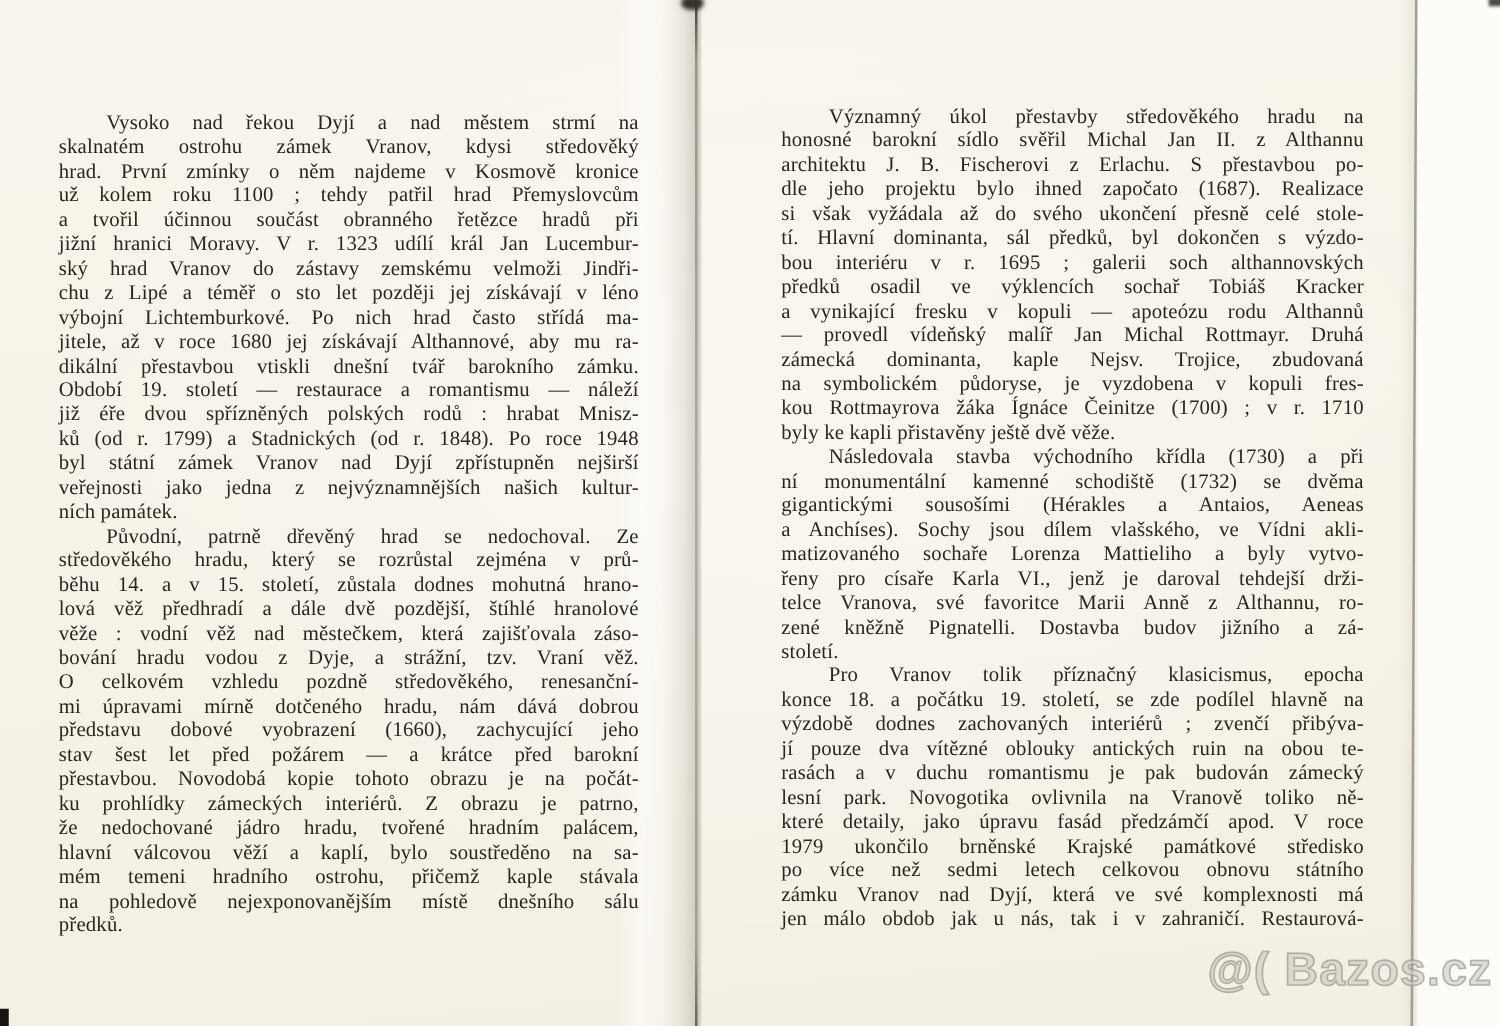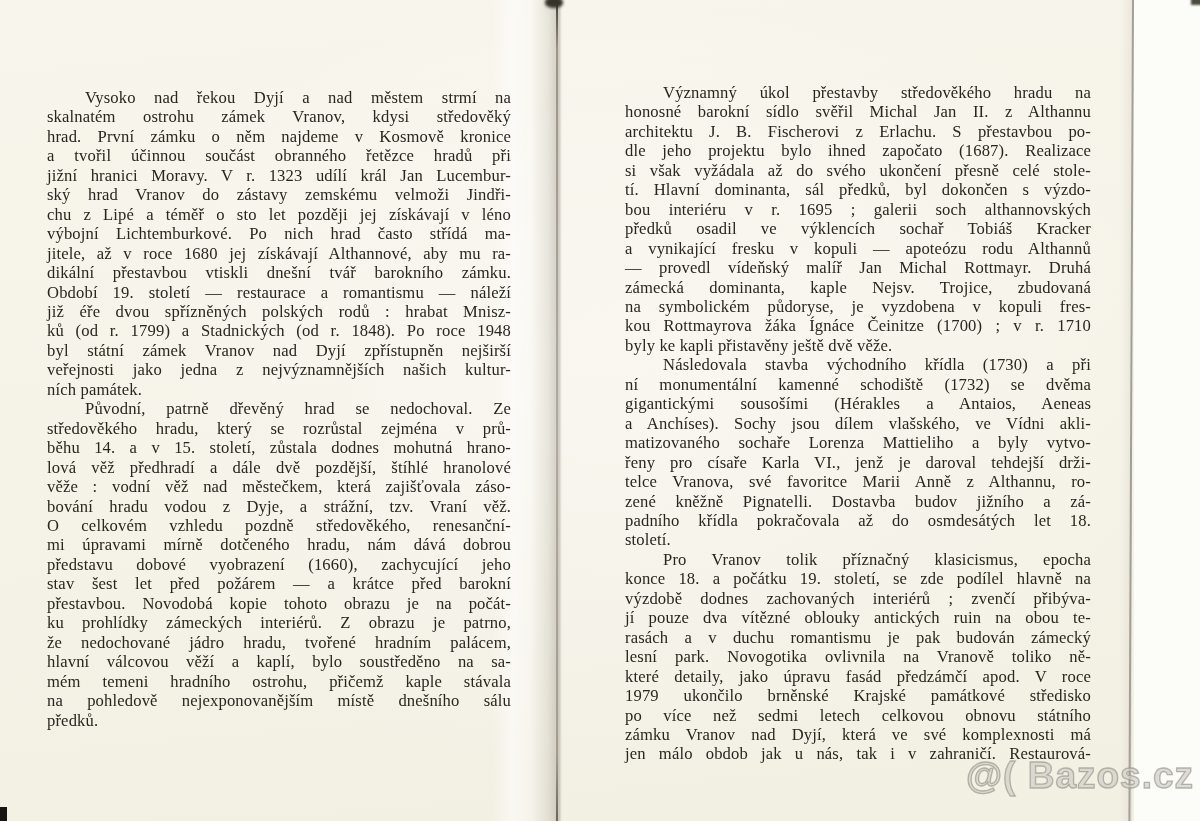--- a/index.html
+++ b/index.html
@@ -82,21 +82,22 @@
 <div class="stage">
   <div class="paper"></div>
   <div class="gutter-shade"></div>
   <div class="gutter-line"></div>
   <div class="gutter-top-notch"></div>
 
   <div class="text-col left">
       <div class="para">
         <div class="line indent">Vysoko nad řekou Dyjí a nad městem strmí na</div>
         <div class="line">skalnatém ostrohu zámek Vranov, kdysi středověký</div>
-        <div class="line">hrad. První zámku o něm najdeme v Kosmově kronice</div>
+        <div class="line">hrad. První zmínky o něm najdeme v Kosmově kronice</div>
+        <div class="line">už kolem roku 1100 ; tehdy patřil hrad Přemyslovcům</div>
         <div class="line">a tvořil účinnou součást obranného řetězce hradů při</div>
         <div class="line">jižní hranici Moravy. V r. 1323 udílí král Jan Lucembur-</div>
         <div class="line">ský hrad Vranov do zástavy zemskému velmoži Jindři-</div>
         <div class="line">chu z Lipé a téměř o sto let později jej získávají v léno</div>
         <div class="line">výbojní Lichtemburkové. Po nich hrad často střídá ma-</div>
         <div class="line">jitele, až v roce 1680 jej získávají Althannové, aby mu ra-</div>
         <div class="line">dikální přestavbou vtiskli dnešní tvář barokního zámku.</div>
         <div class="line">Období 19. století — restaurace a romantismu — náleží</div>
         <div class="line">již éře dvou spřízněných polských rodů : hrabat Mnisz-</div>
         <div class="line">ků (od r. 1799) a Stadnických (od r. 1848). Po roce 1948</div>
@@ -143,21 +144,20 @@
       </div>
       <div class="para">
         <div class="line indent">Následovala stavba východního křídla (1730) a při</div>
         <div class="line">ní monumentální kamenné schodiště (1732) se dvěma</div>
         <div class="line">gigantickými sousošími (Hérakles a Antaios, Aeneas</div>
         <div class="line">a Anchíses). Sochy jsou dílem vlašského, ve Vídni akli-</div>
         <div class="line">matizovaného sochaře Lorenza Mattieliho a byly vytvo-</div>
         <div class="line">řeny pro císaře Karla VI., jenž je daroval tehdejší drži-</div>
         <div class="line">telce Vranova, své favoritce Marii Anně z Althannu, ro-</div>
         <div class="line">zené kněžně Pignatelli. Dostavba budov jižního a zá-</div>
-        <div class="line">padního křídla pokračovala až do osmdesátých let 18.</div>
         <div class="line endline">století.</div>
       </div>
       <div class="para">
         <div class="line indent">Pro Vranov tolik příznačný klasicismus, epocha</div>
         <div class="line">konce 18. a počátku 19. století, se zde podílel hlavně na</div>
         <div class="line">výzdobě dodnes zachovaných interiérů ; zvenčí přibýva-</div>
         <div class="line">jí pouze dva vítězné oblouky antických ruin na obou te-</div>
         <div class="line">rasách a v duchu romantismu je pak budován zámecký</div>
         <div class="line">lesní park. Novogotika ovlivnila na Vranově toliko ně-</div>
         <div class="line">které detaily, jako úpravu fasád předzámčí apod. V roce</div>

